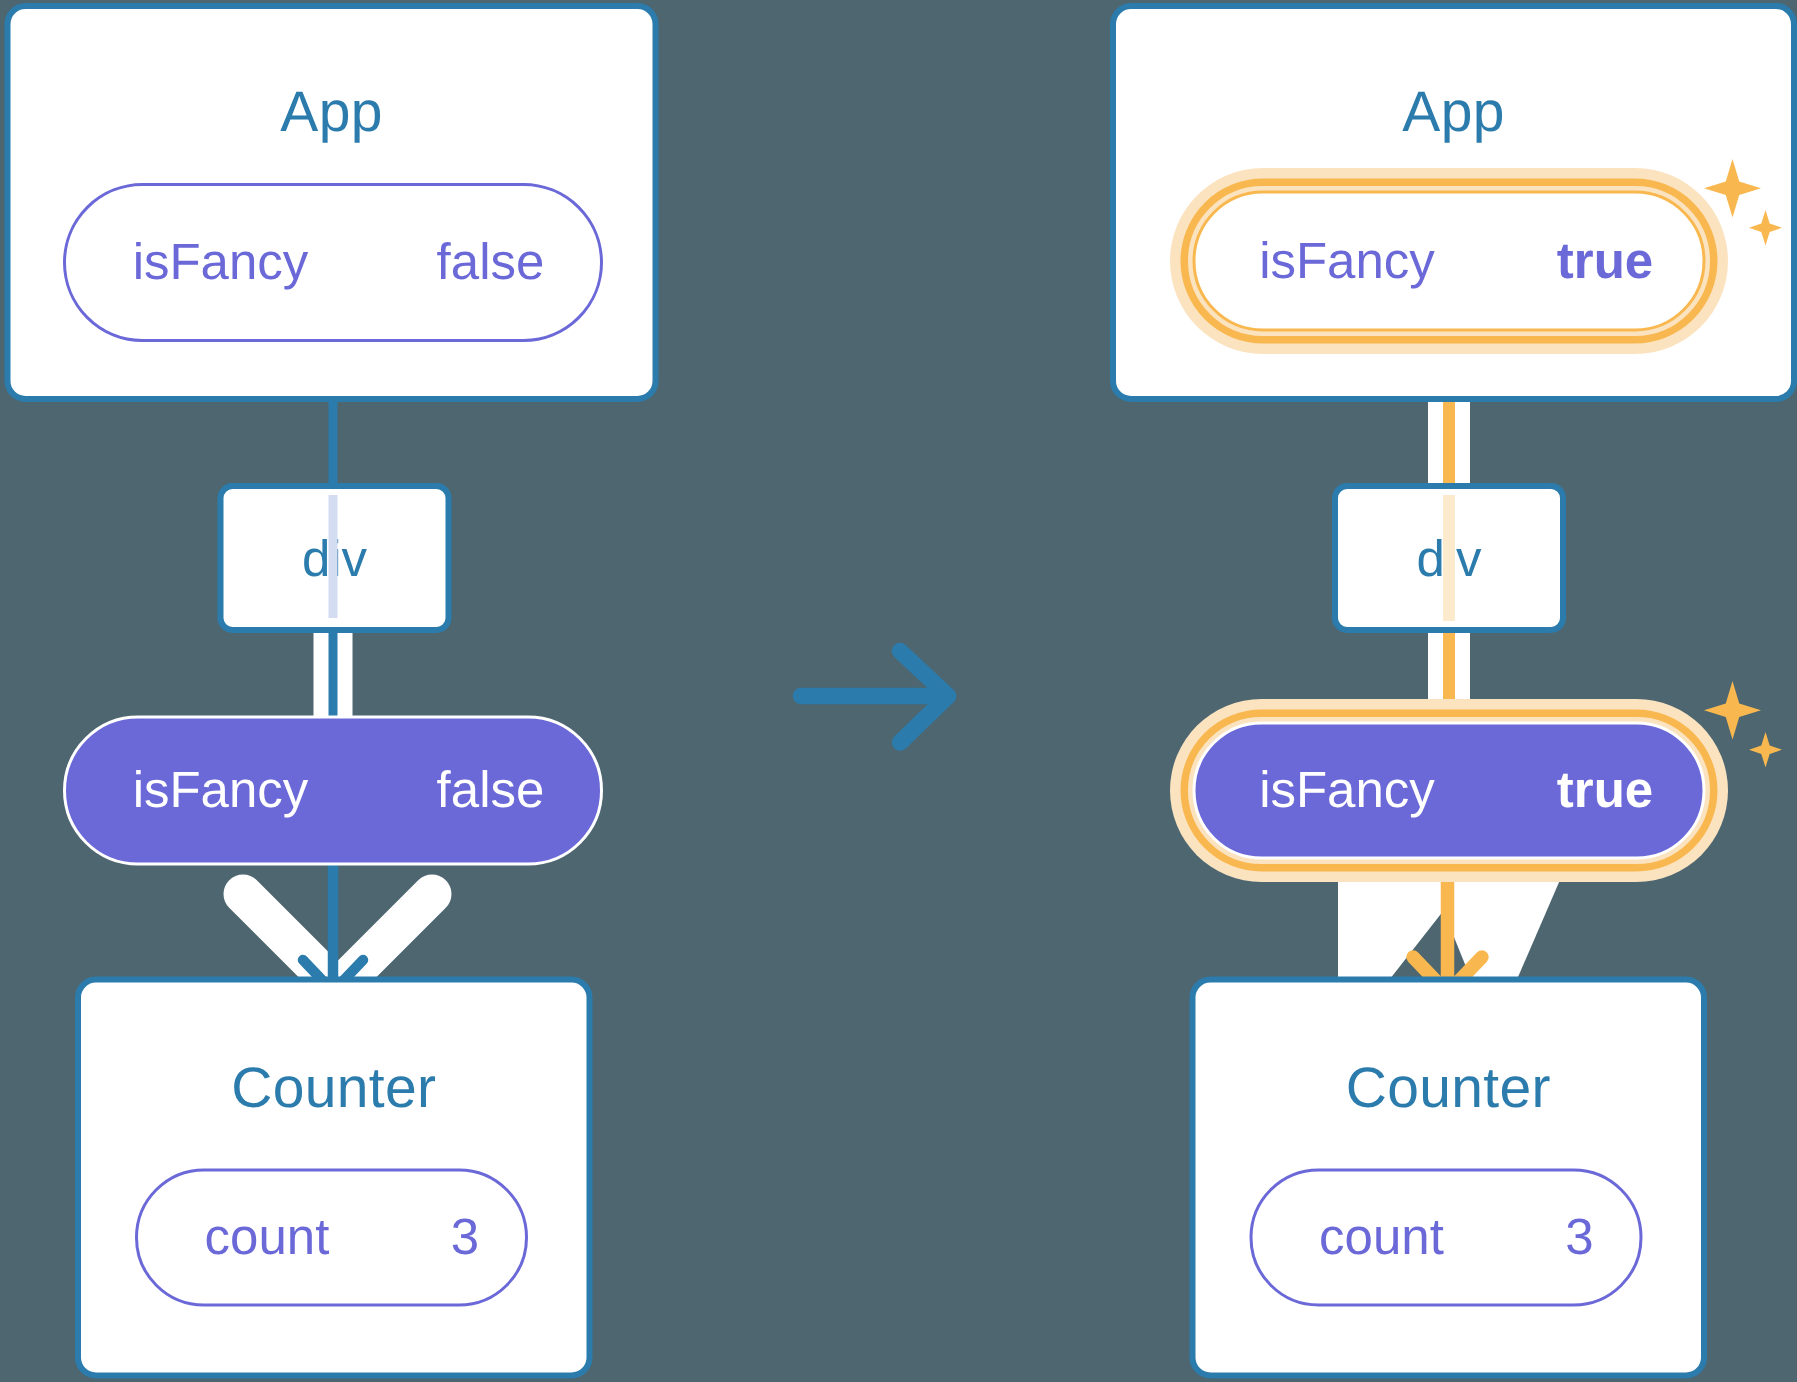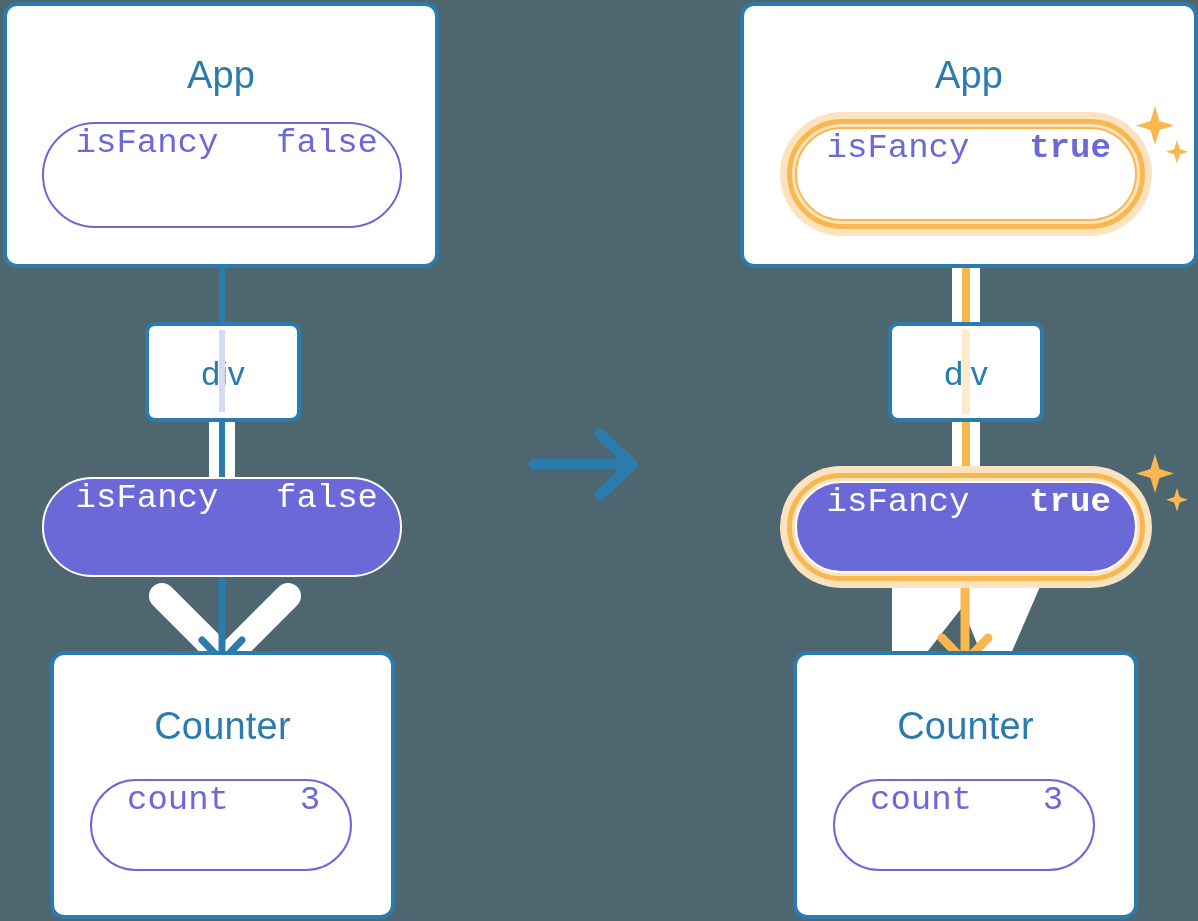--- a/index.html
+++ b/index.html
@@ -37,25 +37,24 @@
     color:#2b7cad;
     font-size:34px;
     white-space:nowrap;
   }
 
   
   .pill{
     position:absolute;
     box-sizing:border-box;
     display:flex;
-    align-items:flex-start;
+    align-items:center;
     border-radius:999px;
     overflow:hidden;
     z-index:6;
-    font-family:Liberation Mono, monospace;
   }
   .pill .cell{
     display:flex;align-items:center;justify-content:center;
     font-size:34px;
     box-sizing:border-box;
     white-space:nowrap;
   }
   .pill .cell.key{flex:0 0 auto;}
   .pill .cell.val{flex:0 0 auto;}
 

